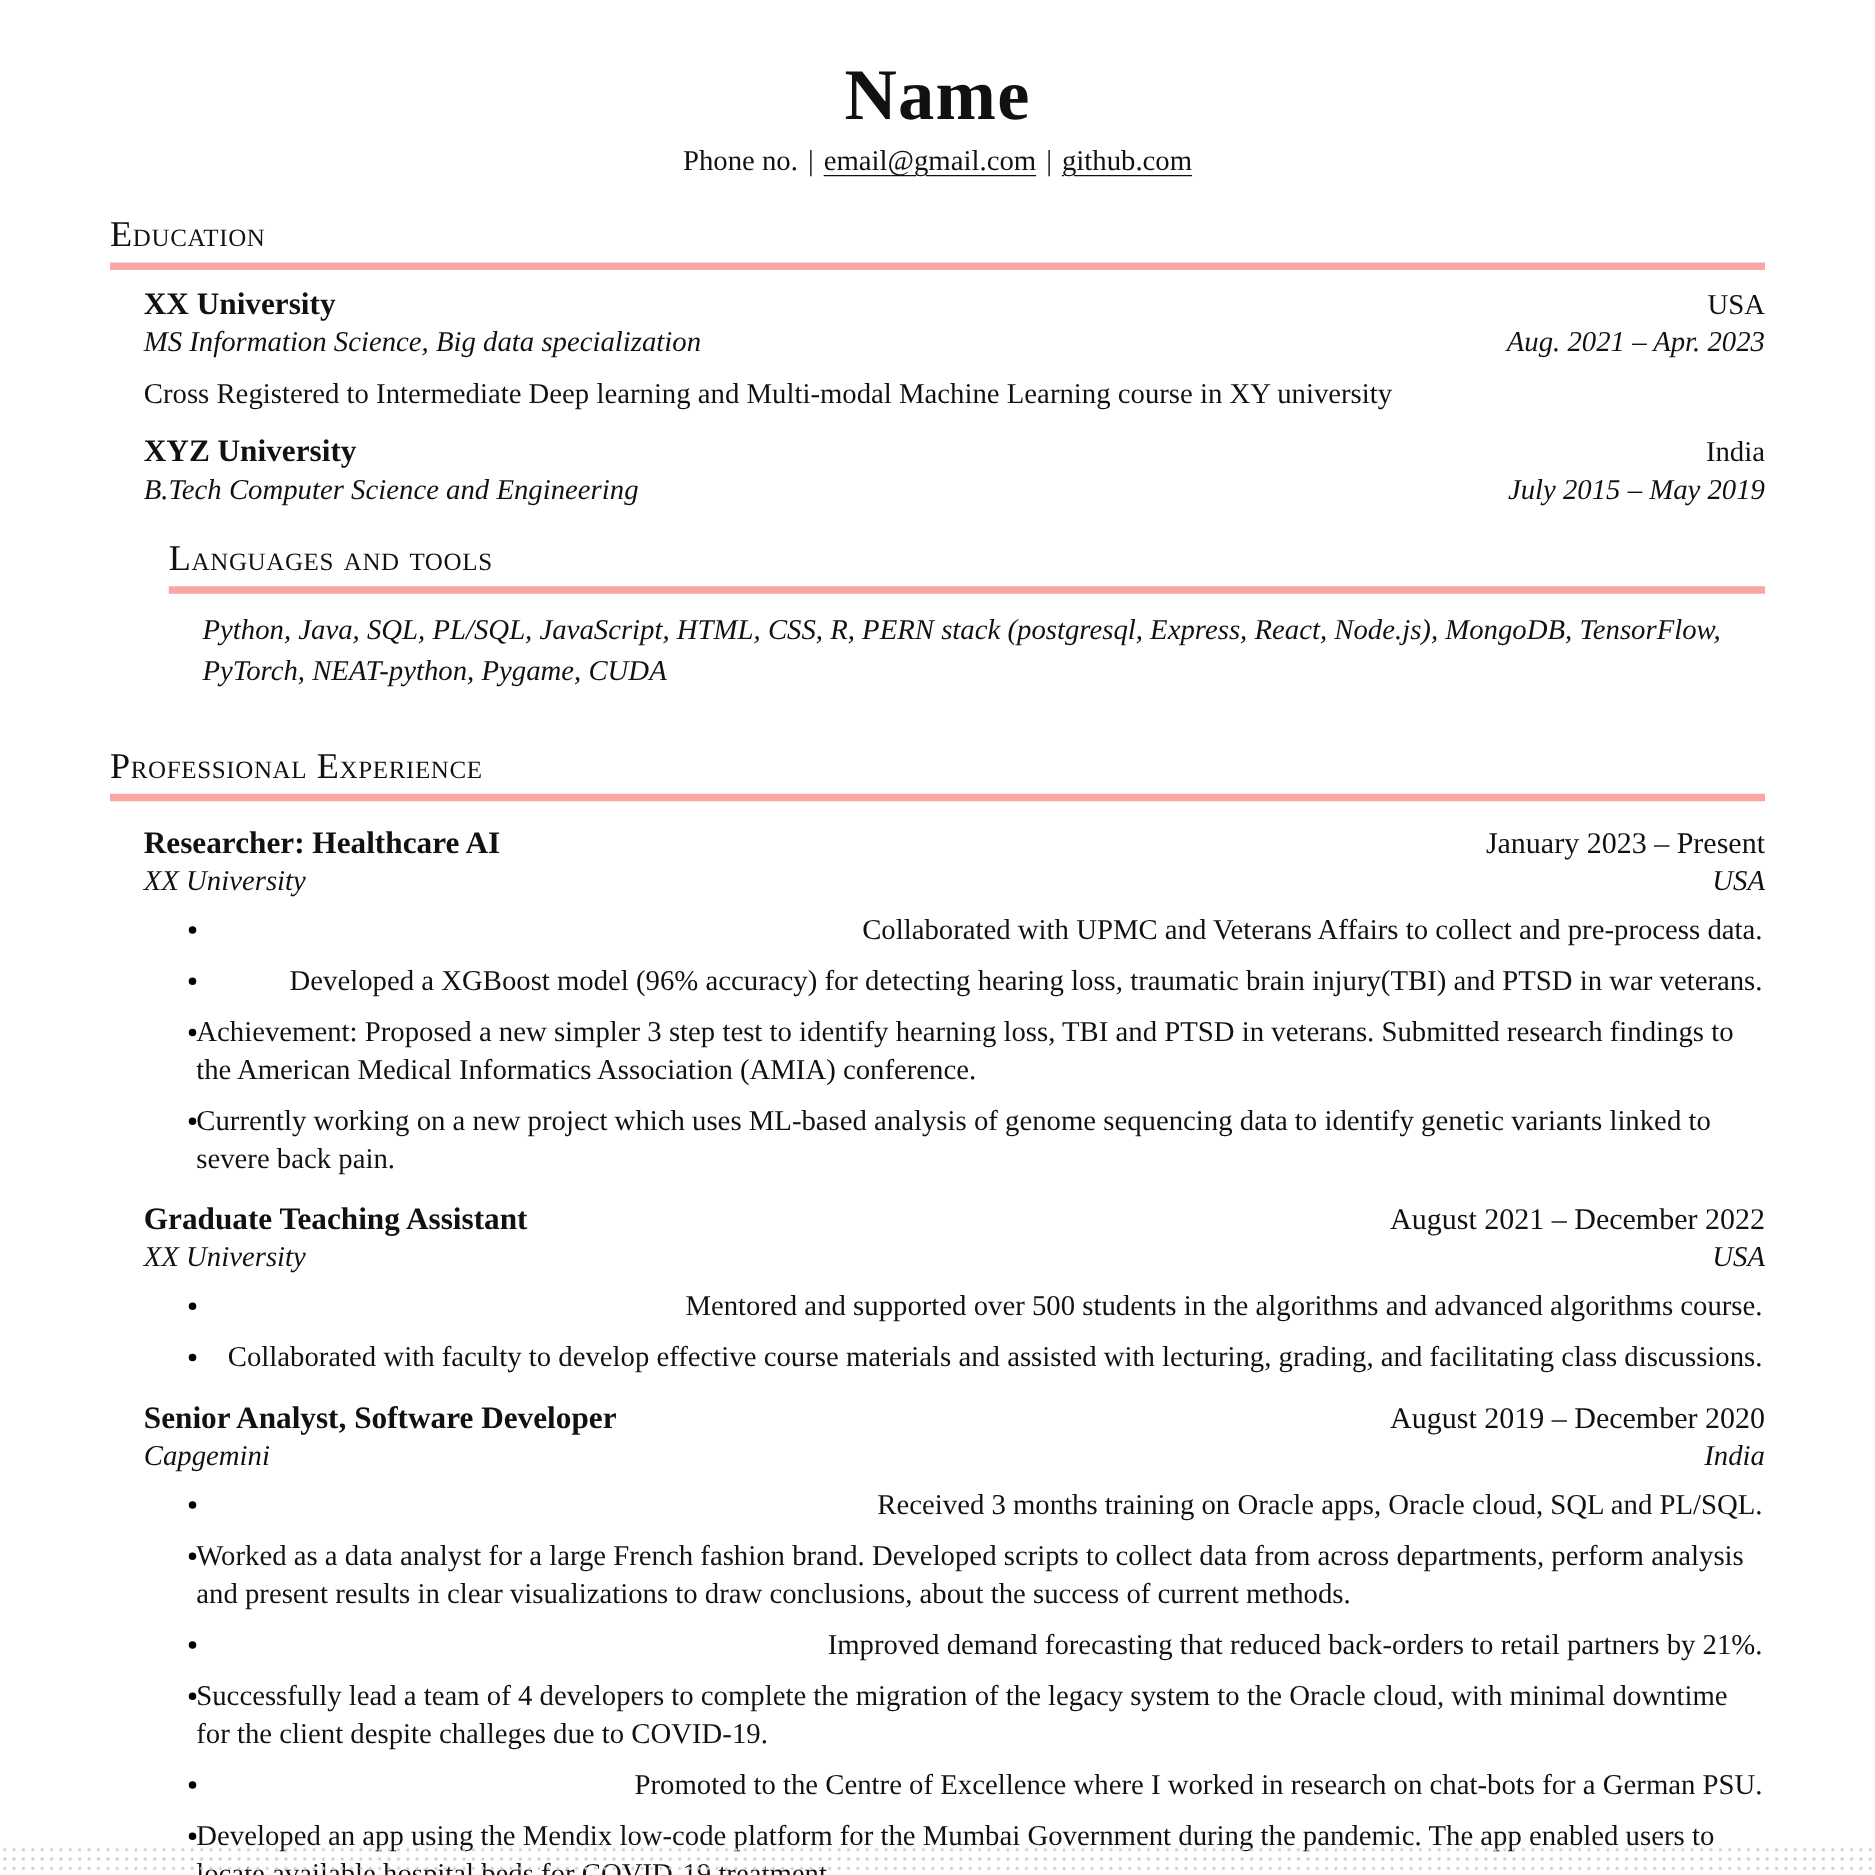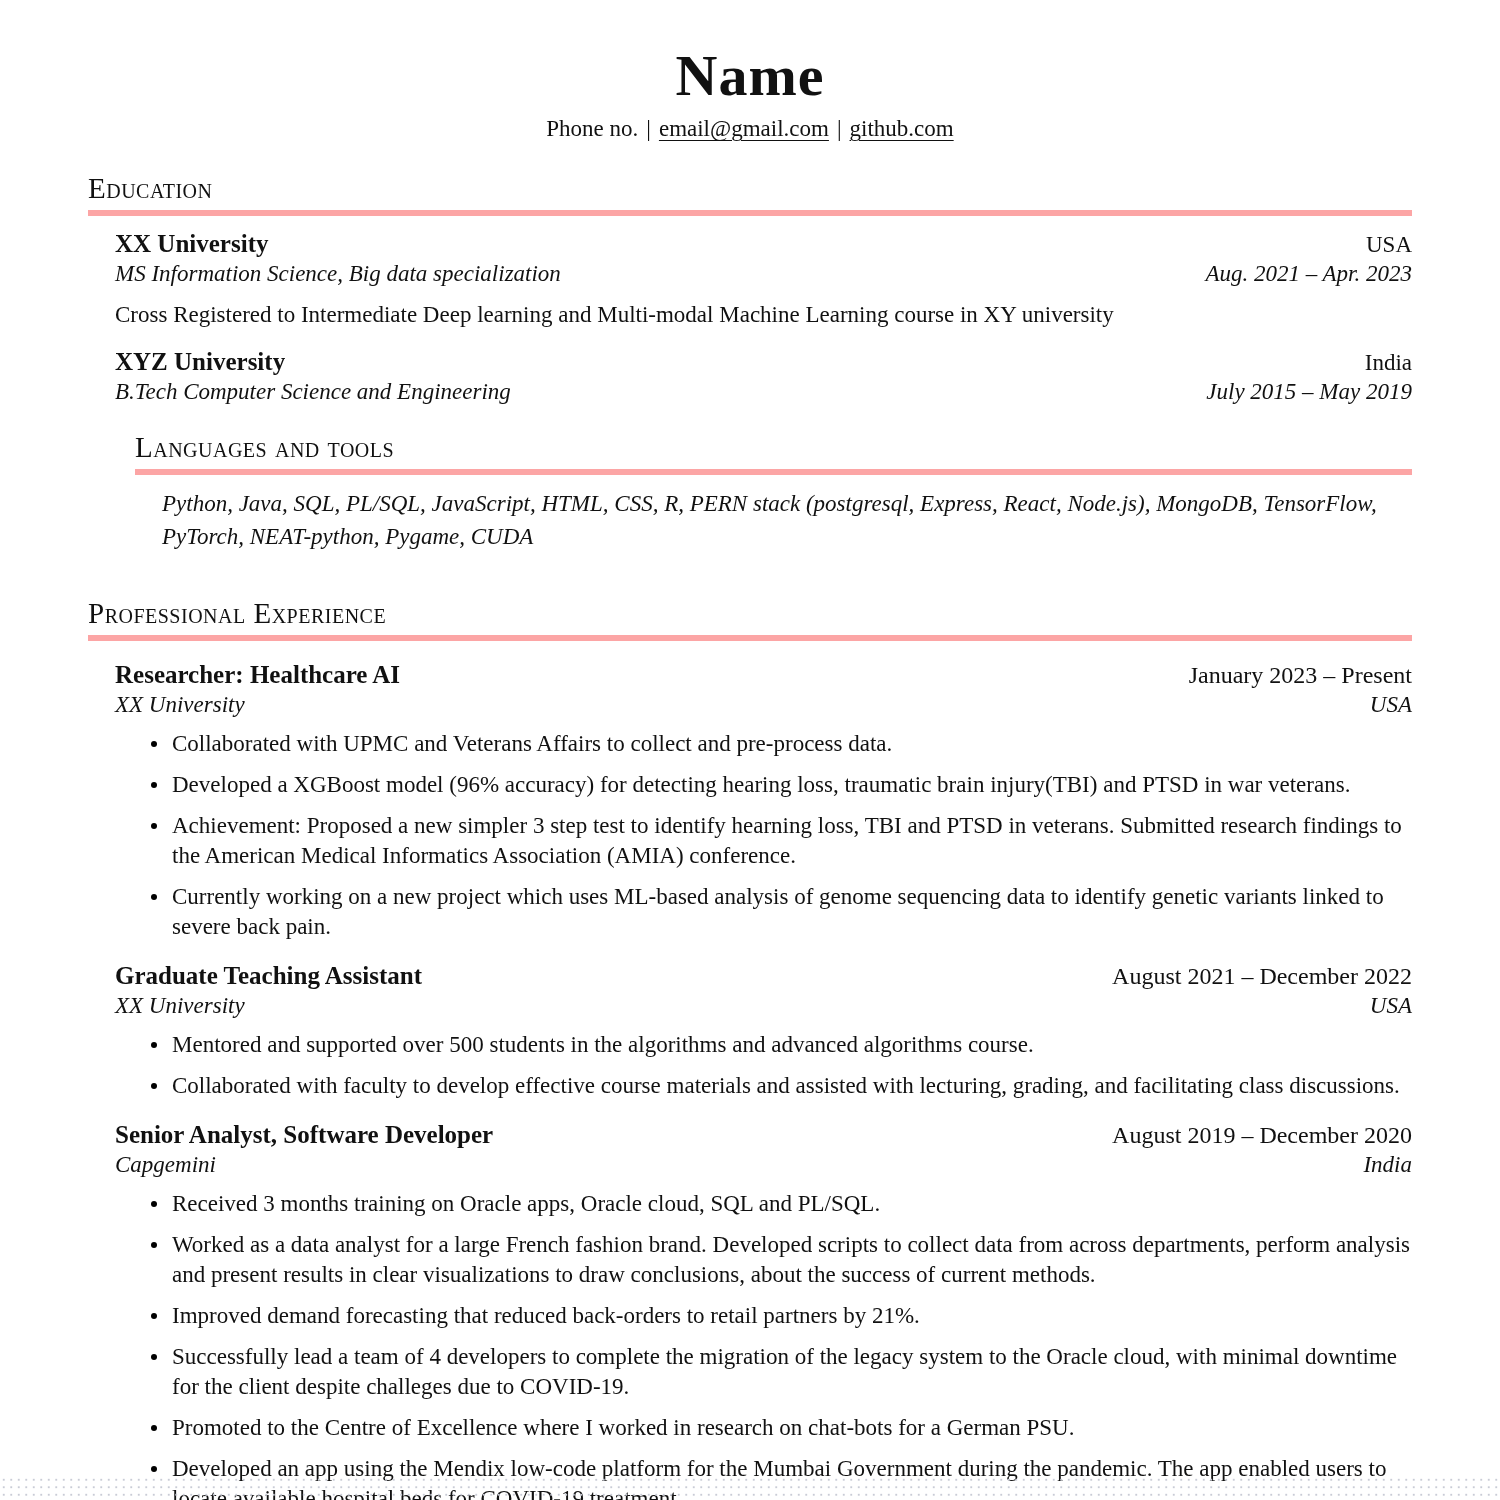--- a/index.html
+++ b/index.html
@@ -58,26 +58,27 @@
 
   .plain-text { font-size:23px; line-height:33px; margin-top:12px; padding-left:27px;font-style:italic; }
 
   .job { margin-top:20px; }
   .job-title { font-weight:700; font-size:25px; }
   .job-dates { font-size:24px; }
   .org-row { font-size:23px; margin-top:3px; }
   .bullets { margin-top:6px; }
   .bullet {
     display:flex;
-    gap:15px;
+    gap:0;
     margin-top:11px;
     font-size:23px;
     line-height:30px;
     padding-left:36px;
     padding-right:2px;
+    justify-content:space-between;
   }
   .dot {
     flex:0 0 auto;
     width:6px; height:6px;
     border-radius:50%;
     background:#000;
     margin-top:12px;
   }
 
   

